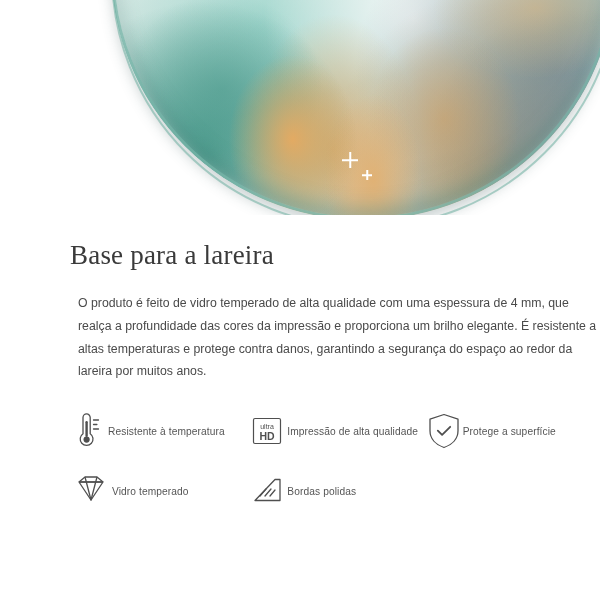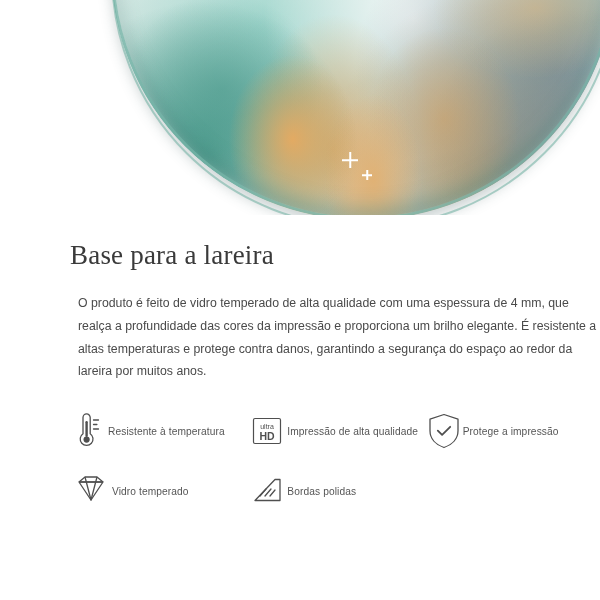--- a/index.html
+++ b/index.html
@@ -201,21 +201,21 @@
         <div class="feature-label">Impressão de alta qualidade</div>
       </div>
 
       <div class="feature">
         <div class="feature-icon">
           <svg width="38" height="42" viewBox="0 0 38 42" fill="none" stroke="#4f4f4f" stroke-width="1.3" stroke-linejoin="round">
             <path d="M19 4.5 33 9.2v11.5c0 8-5.9 14-14 16.8-8.1-2.8-14-8.8-14-16.8V9.2L19 4.5z"></path>
             <path d="M12.8 20.6l4.3 4.3 8.1-8.1" stroke-width="1.8" stroke-linecap="round"></path>
           </svg>
         </div>
-        <div class="feature-label">Protege a impressão</div>
+        <div class="feature-label">Protege a superfície</div>
       </div>
 
       <div class="feature">
         <div class="feature-icon">
           <svg width="42" height="36" viewBox="0 0 42 36" fill="none" stroke="#4f4f4f" stroke-width="1.3" stroke-linejoin="round">
             <path d="M9 9h24l-12 18L9 9z"></path>
             <path d="M9 9l6-5h12l6 5"></path>
             <path d="M15 4l6 23 6-23"></path>
             <path d="M9 9h24"></path>
           </svg>

